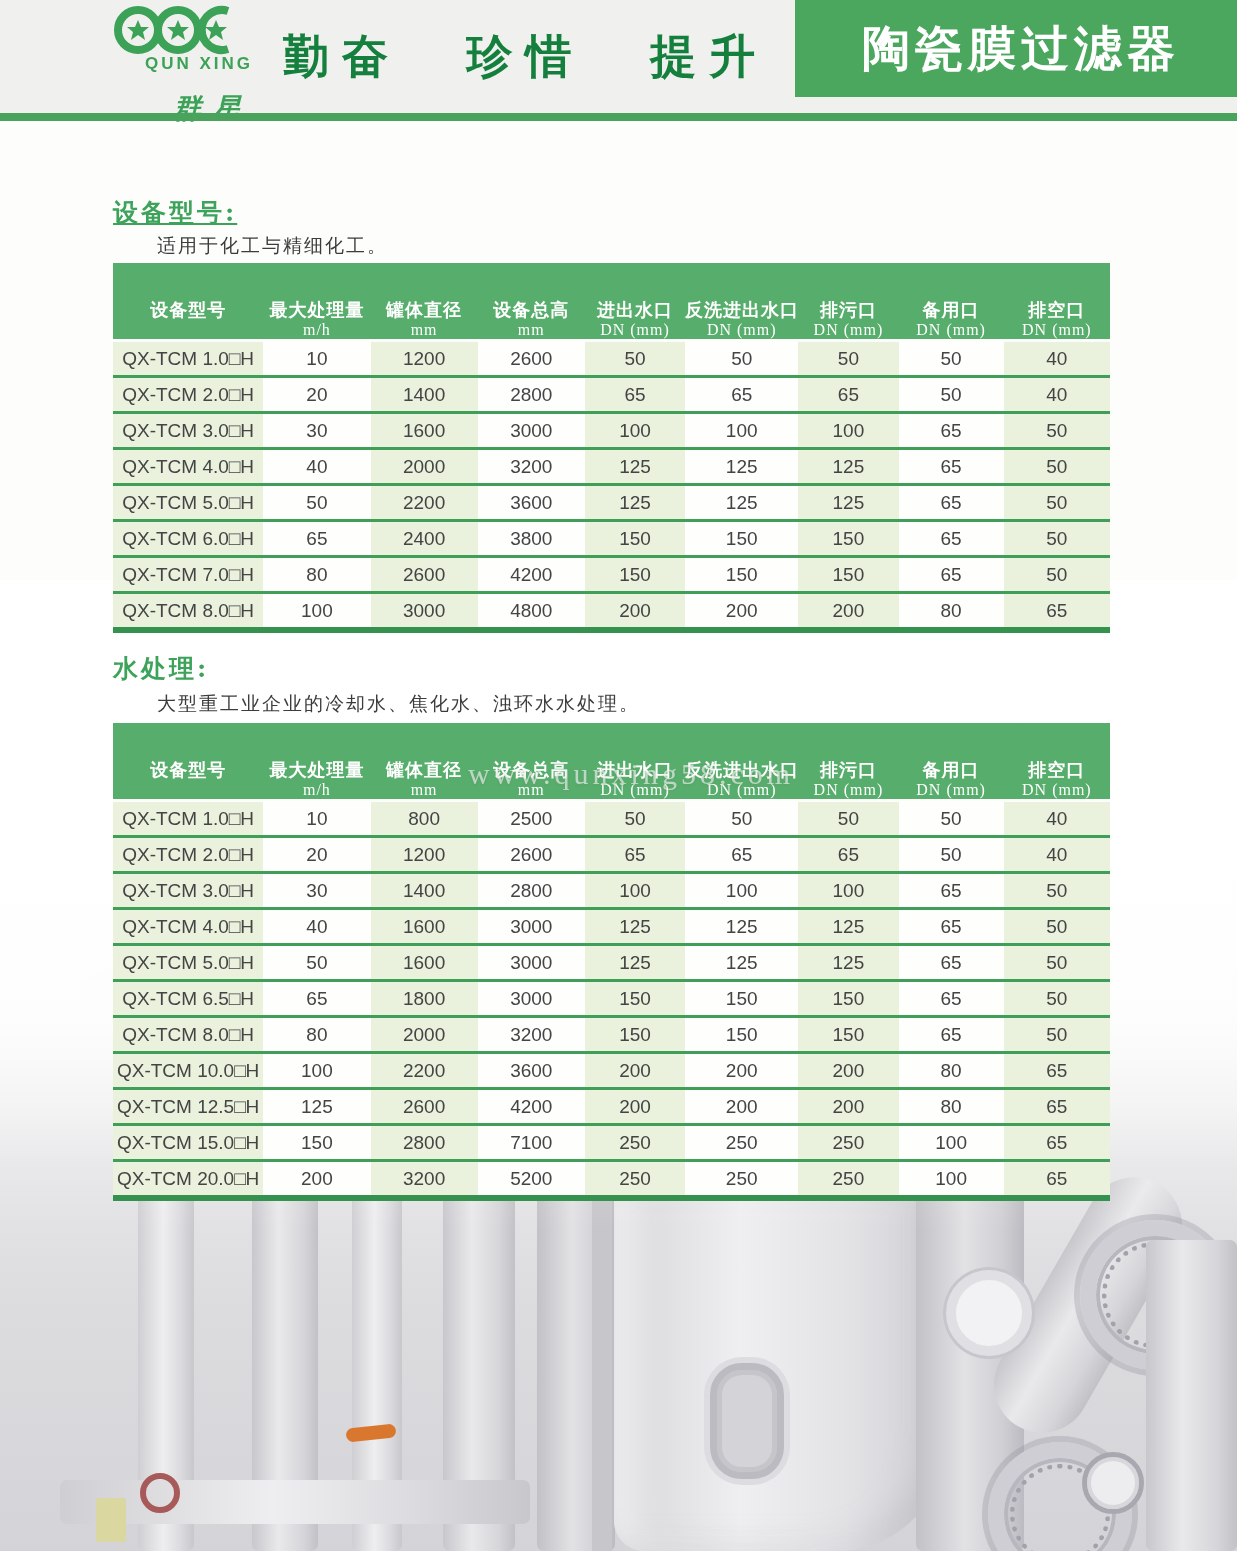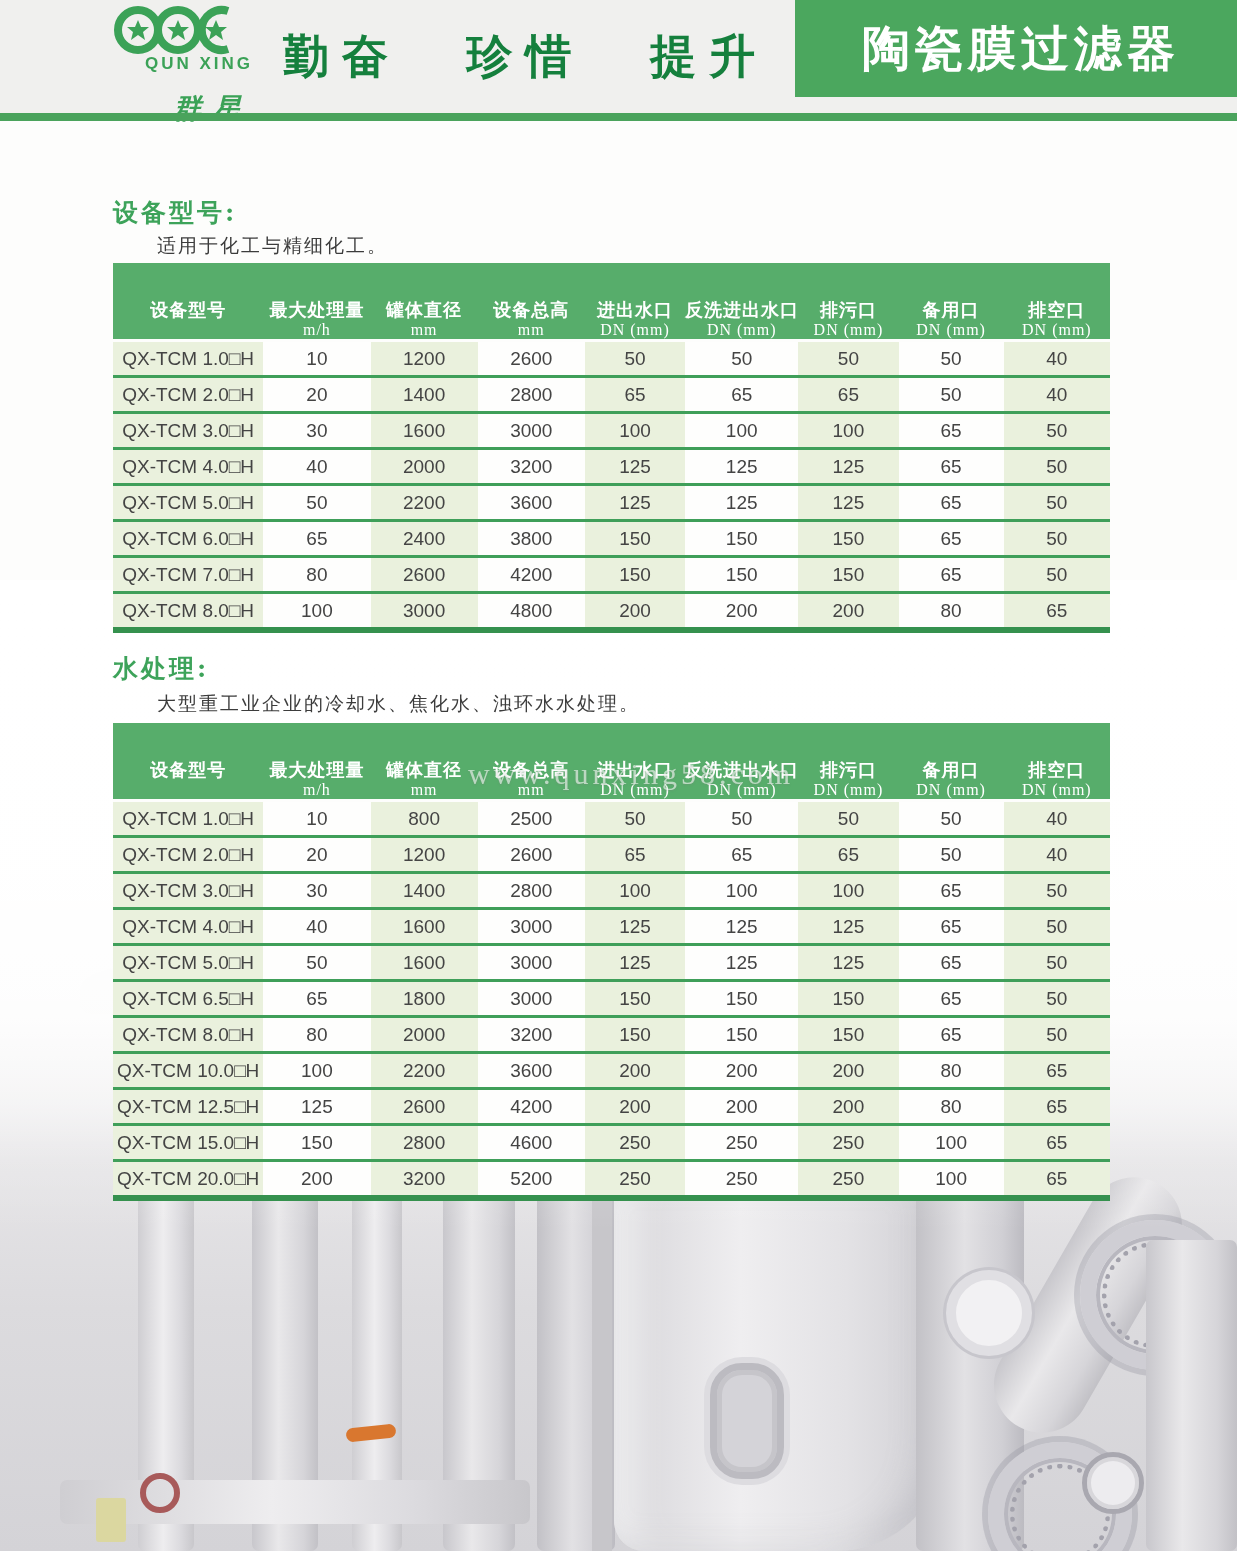--- a/index.html
+++ b/index.html
@@ -21,21 +21,21 @@
 
   .slogan{position:absolute;left:283px;top:26px;color:#15803d;font-weight:bold;font-size:46px;
           font-family:Liberation Mono, monospace;white-space:nowrap;}
   .slogan span{letter-spacing:13px;margin-right:38px;}
 
   
   .sec-heading{position:absolute;color:#3da35a;font-size:25px;font-weight:bold;letter-spacing:3px;
                font-family:"DejaVu Serif",serif;z-index:2;}
   .sec-desc{position:absolute;color:#3c3c3c;font-size:19px;letter-spacing:2px;
             font-family:"DejaVu Serif",serif;z-index:2;}
-  #h1{left:113px;top:196px;} #d1{left:157px;top:233px;text-align:center;}
+  #h1{left:113px;top:196px;text-decoration:underline;} #d1{left:157px;top:233px;text-align:center;}
   #h2{left:113px;top:652px;} #d2{left:157px;top:691px;}
 
   
   table.spec{position:absolute;left:113px;width:997px;border-collapse:collapse;table-layout:fixed;
              z-index:2;border-bottom:6px solid #35914e;}
   #table1{top:263px;} #table2{top:723px;}
   table.spec thead tr{height:52px;border-bottom:3px solid #fdfdfc;}
   table.spec th{background:#57ad6b;color:#fff;vertical-align:middle;padding:0;font-weight:normal;}
   .h-main{font-size:18px;font-weight:bold;letter-spacing:1px;line-height:22px;white-space:nowrap;margin-top:36px;}
   .h-sub{font-size:16px;font-family:"Liberation Serif",serif;line-height:18px;min-height:18px;
@@ -430,21 +430,21 @@
           <td class="c-green">200</td>
           <td class="c-white">200</td>
           <td class="c-green">200</td>
           <td class="c-white">80</td>
           <td class="c-green">65</td>
         </tr>
         <tr>
           <td class="c-green c-model">QX-TCM 15.0□H</td>
           <td class="c-white">150</td>
           <td class="c-green">2800</td>
-          <td class="c-white">4600</td>
+          <td class="c-white">7100</td>
           <td class="c-green">250</td>
           <td class="c-white">250</td>
           <td class="c-green">250</td>
           <td class="c-white">100</td>
           <td class="c-green">65</td>
         </tr>
         <tr>
           <td class="c-green c-model">QX-TCM 20.0□H</td>
           <td class="c-white">200</td>
           <td class="c-green">3200</td>

